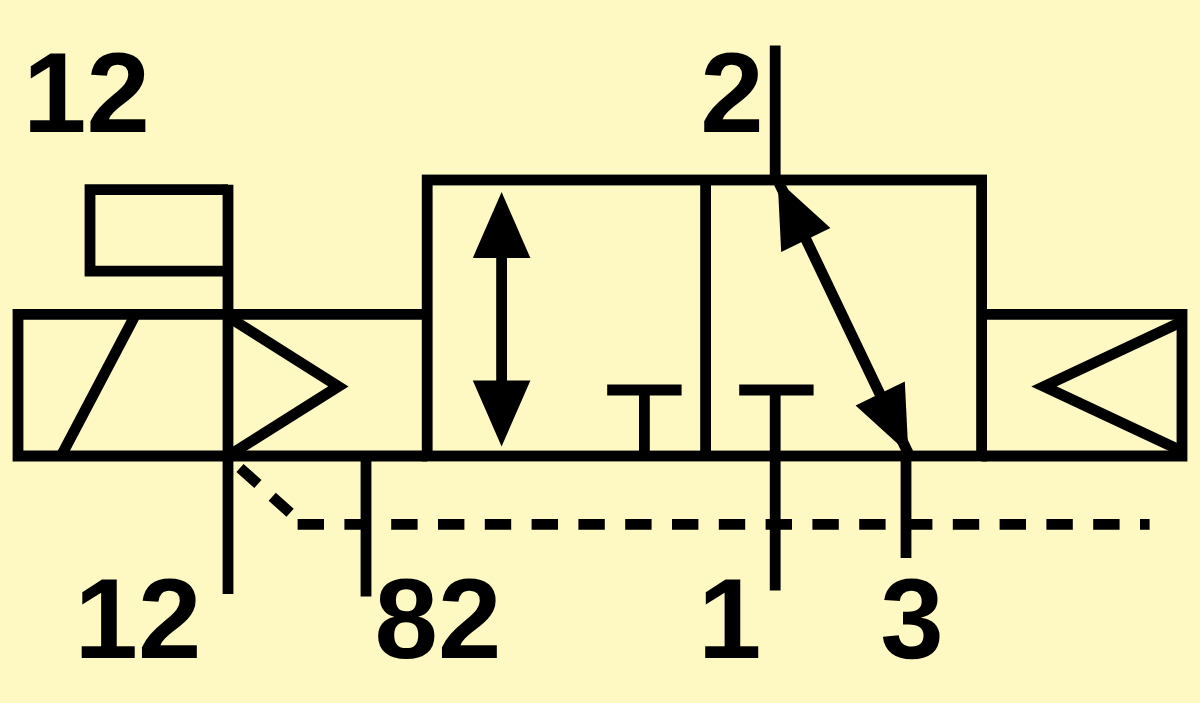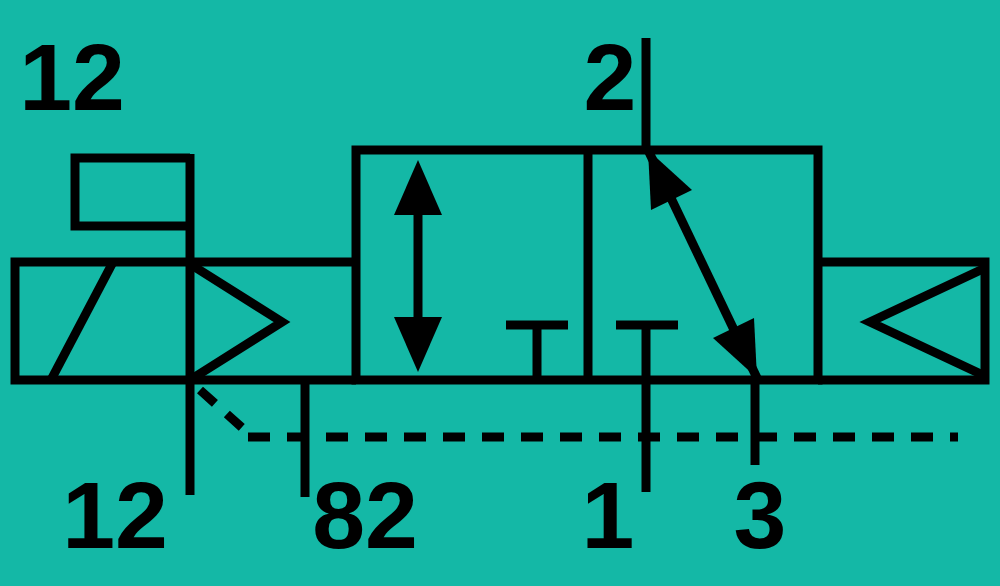--- a/index.html
+++ b/index.html
@@ -4,21 +4,21 @@
 <style>
   html, body {
     margin: 0;
     padding: 0;
     background: #ffffff;
   }
   .canvas {
     position: relative;
     width: 1000px;
     height: 586px;
-    background: #14b8a6;
+    background: #fef9c3;
     overflow: hidden;
   }
   svg { display: block; }
   .port-label {
     font-family: "Liberation Sans", "DejaVu Sans", sans-serif;
     font-weight: bold;
     font-size: 95px;
     fill: #000000;
   }
 </style>

